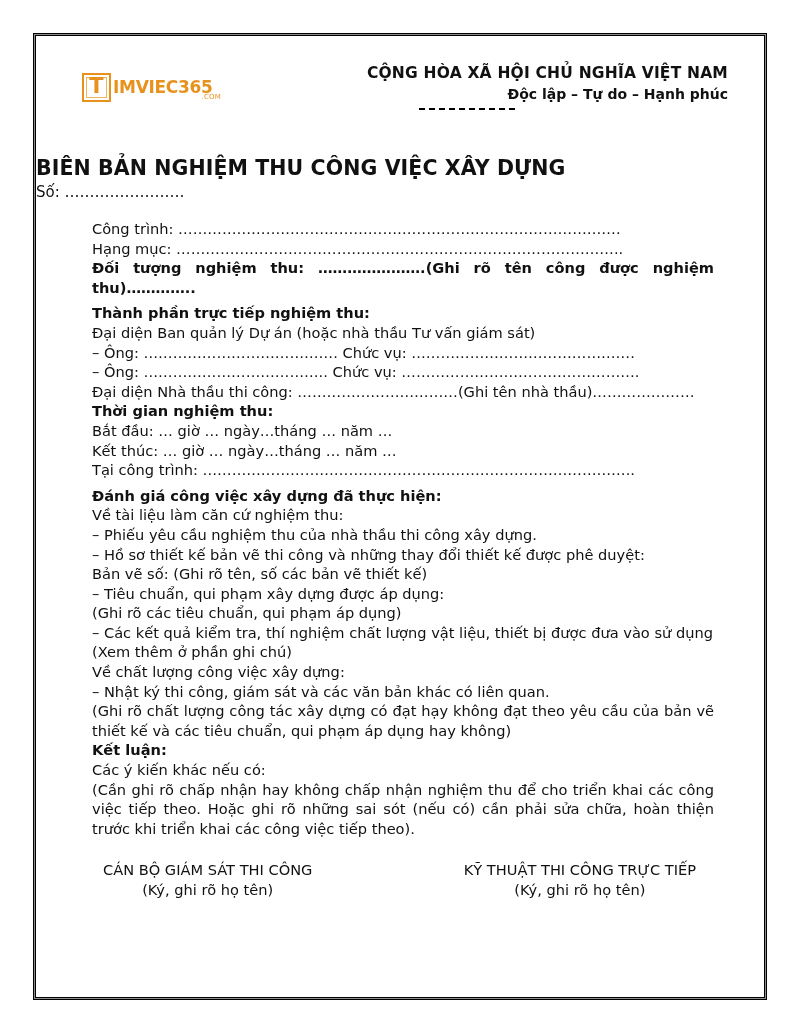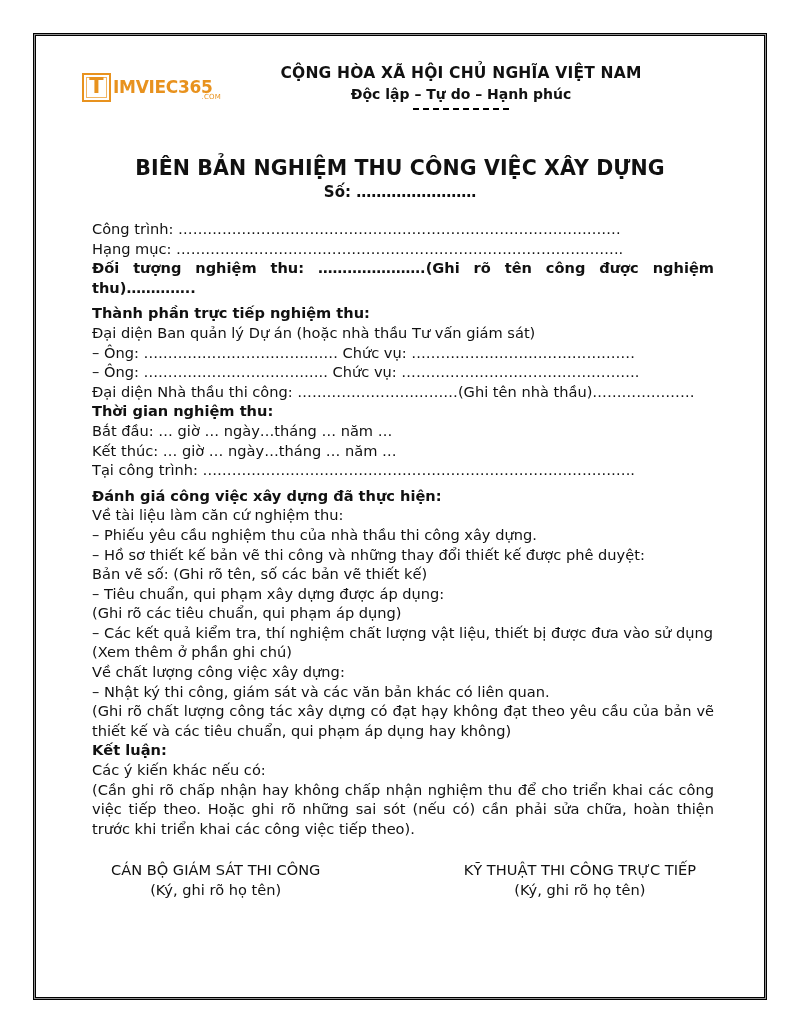--- a/index.html
+++ b/index.html
@@ -114,23 +114,23 @@
     color: #E8921E;
     align-self: flex-end;
     margin-left: -11px;
     margin-bottom: 1px;
     letter-spacing: 0.2px;
   }
 
   .national {
     position: absolute;
     left: 170px;
-    right: 48px;
+    right: 36px;
     top: 28px;
-    text-align: center;
+    text-align: right;
   }
   .national-line1 {
     font-weight: 700;
     font-size: 15.5px;
     letter-spacing: 0.2px;
     white-space: nowrap;
   }
   .national-line2 {
     font-weight: 700;
     font-size: 14px;
@@ -139,31 +139,30 @@
   }
   .national-rule {
     width: 96px;
     height: 0;
     margin: 6px auto 0 auto;
     border-top: 2.5px dashed #000;
   }
 
   
   .title-zone {
-    text-align: center;
     margin-top: 8px;
   }
   .doc-title {
     font-weight: 700;
     font-size: 20.5px;
     letter-spacing: 0.1px;
     white-space: nowrap;
   }
   .doc-number {
-    font-weight: 700;
+    font-weight: 400;
     font-size: 15px;
     margin-top: 3px;
   }
 
   
   .body-zone {
     margin: 18px 50px 5px 56px;
     font-size: 14.6px;
     line-height: 19.6px;
   }
@@ -190,21 +189,21 @@
     margin: 22px 44px 0 50px;
     display: flex;
     justify-content: space-between;
     font-size: 14.6px;
     line-height: 19.6px;
   }
   .sign-col {
     text-align: center;
     white-space: nowrap;
   }
-  .sign-col.left { margin-left: 25px; }
+  .sign-col.left { margin-left: 17px; }
   .sign-col.right { margin-right: 24px; }
   .sign-sub { }
 </style>
 </head>
 <body>
 
 <div id="page">
   <div class="doc-frame">
     <div class="doc-inner">
 

